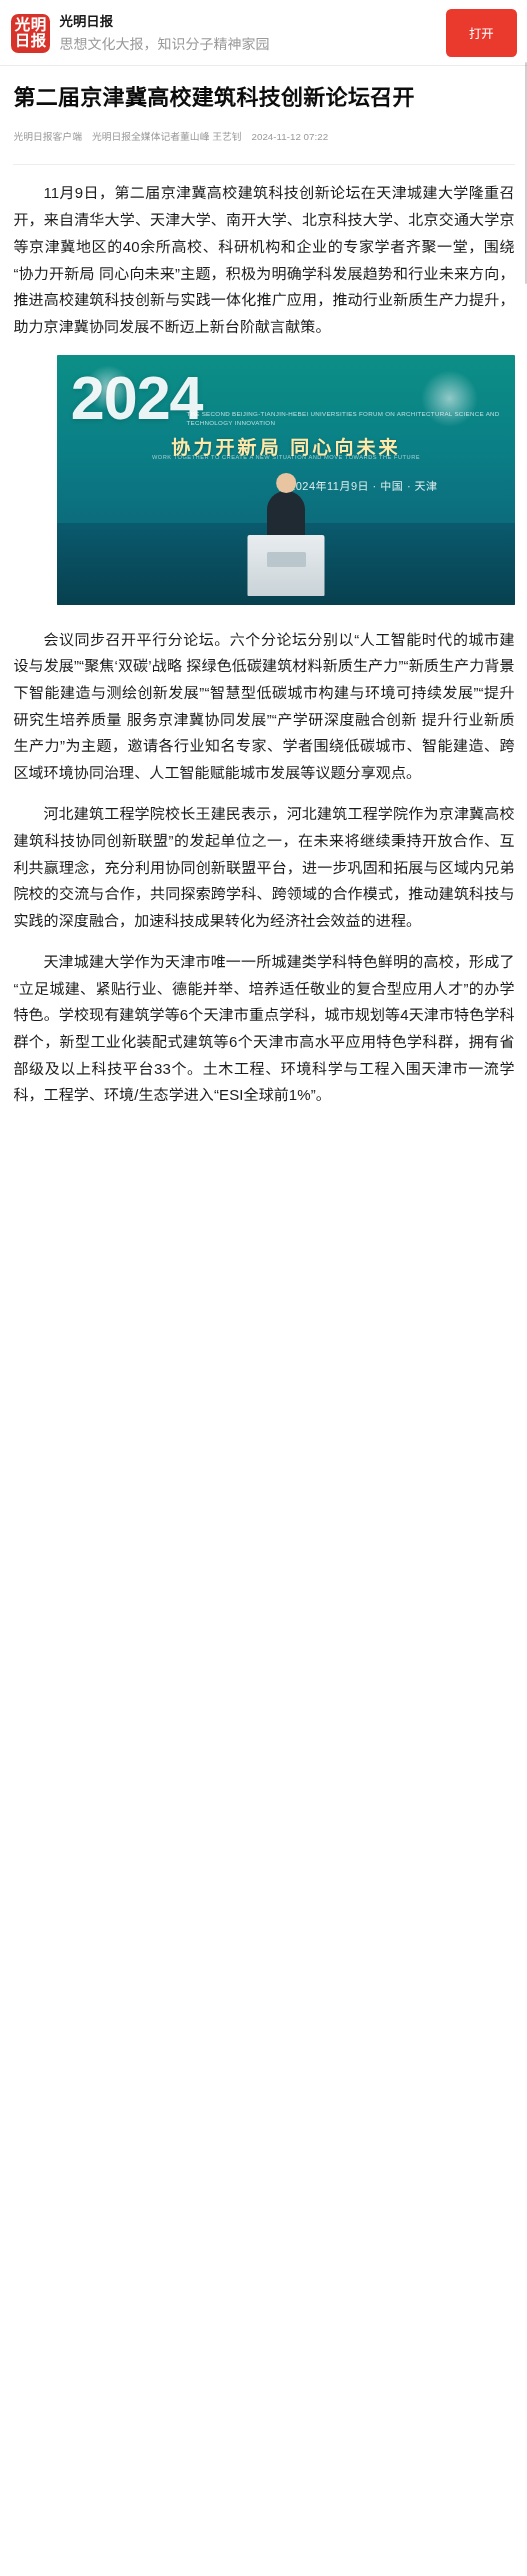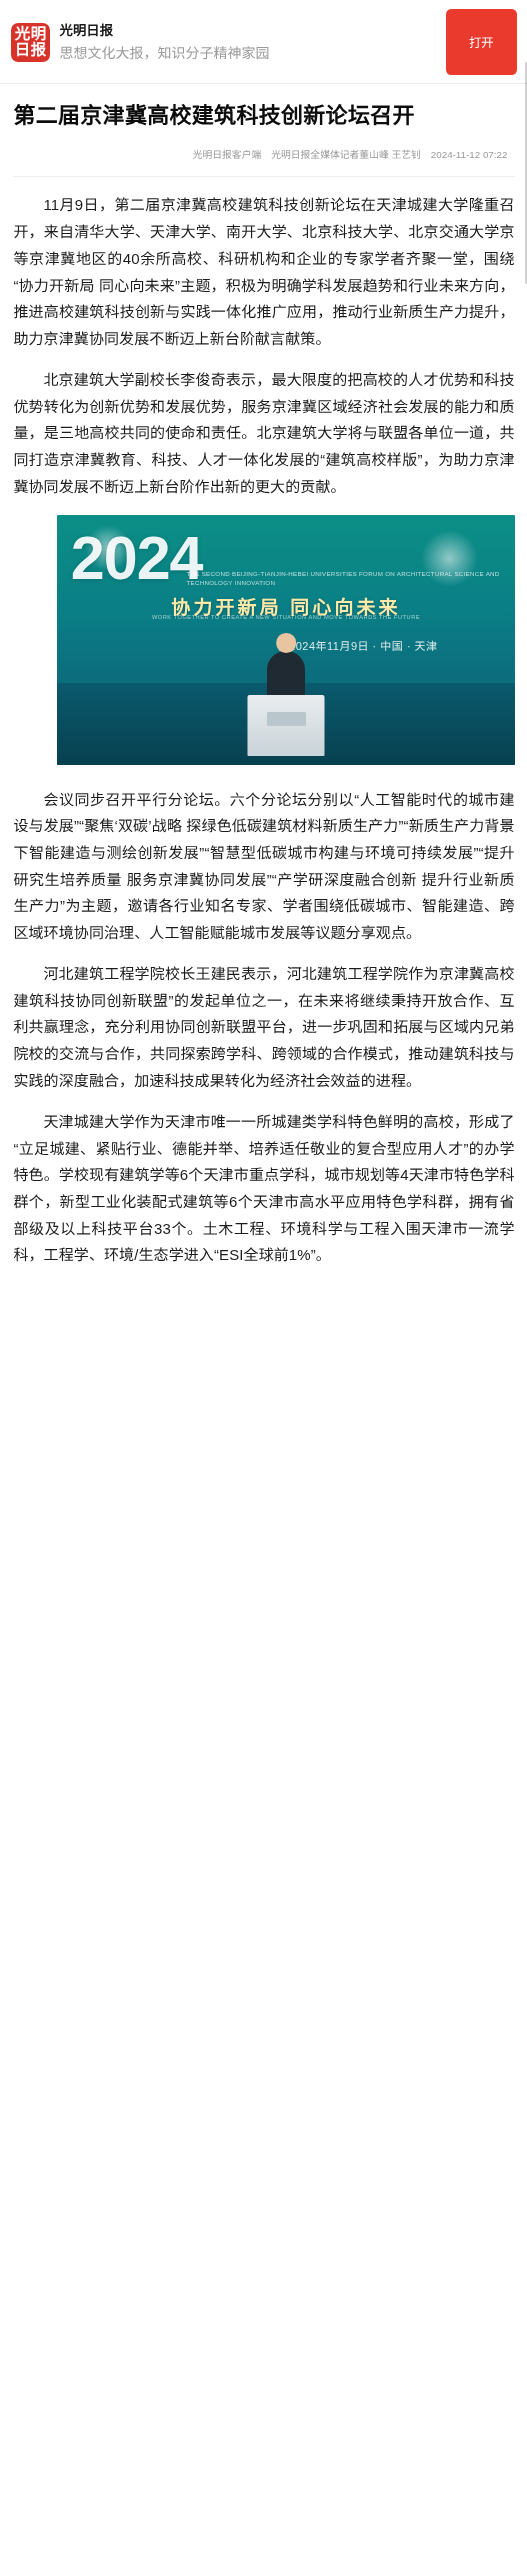--- a/index.html
+++ b/index.html
@@ -66,43 +66,42 @@
     text-overflow: ellipsis;
   }
   .open-btn {
     flex: 0 0 auto;
     margin-left: 11px;
     background: #ea3a2e;
     color: #ffffff;
     font-size: 12.4px;
     border: none;
     border-radius: 5.2px;
-    padding: 24px 23px;
+    padding: 15px 23px;
     cursor: pointer;
     font-family: inherit;
   }
 
   
   .article {
     padding: 13.4px 13.4px 31px 13.4px;
   }
   .headline {
     font-size: 22px;
     line-height: 1.38;
     font-weight: bold;
     color: #0d0d0d;
     letter-spacing: 0.3px;
     margin: 3.1px 0 15.5px 0;
   }
   .byline {
     font-size: 9.8px;
     color: #9a9a9a;
     line-height: 1.7;
-    margin-bottom: 13px;
-    text-align: right;
+    margin-bottom: 19px;
   }
   .byline span { margin-right: 7.2px; }
   .byline-rule {
     height: 0.5px;
     background: #eeeeee;
     margin: 5.2px 0 15.5px 0;
   }
   .para {
     font-size: 15px;
     line-height: 1.78;
@@ -277,21 +276,20 @@
   <h1 class="headline">第二届京津冀高校建筑科技创新论坛召开</h1>
 
   <div class="byline">
     <span>光明日报客户端</span>
     <span>光明日报全媒体记者董山峰 王艺钊</span>
     <span>2024-11-12 07:22</span>
   </div>
   <div class="byline-rule"></div>
 
   <p class="para">11月9日，第二届京津冀高校建筑科技创新论坛在天津城建大学隆重召开，来自清华大学、天津大学、南开大学、北京科技大学、北京交通大学京等京津冀地区的40余所高校、科研机构和企业的专家学者齐聚一堂，围绕“协力开新局 同心向未来”主题，积极为明确学科发展趋势和行业未来方向，推进高校建筑科技创新与实践一体化推广应用，推动行业新质生产力提升，助力京津冀协同发展不断迈上新台阶献言献策。</p>
-  <p class="para">北京建筑大学副校长李俊奇表示，最大限度的把高校的人才优势和科技优势转化为创新优势和发展优势，服务京津冀区域经济社会发展的能力和质量，是三地高校共同的使命和责任。北京建筑大学将与联盟各单位一道，共同打造京津冀教育、科技、人才一体化发展的“建筑高校样版”，为助力京津冀协同发展不断迈上新台阶作出新的更大的贡献。</p>
 
   <figure class="figure">
     <div class="figure-inner">
       <div class="stage-lamp" style="left:6%;top:4%;width:46px;height:46px;"></div>
       <div class="stage-lamp" style="right:8%;top:6%;width:57px;height:57px;"></div>
       <div class="stage-year">2024</div>
       <div class="stage-sub-en">THE SECOND BEIJING-TIANJIN-HEBEI UNIVERSITIES FORUM ON ARCHITECTURAL SCIENCE AND TECHNOLOGY INNOVATION</div>
       <div class="stage-slogan">协力开新局 同心向未来</div>
       <div class="stage-slogan-en">WORK TOGETHER TO CREATE A NEW SITUATION AND MOVE TOWARDS THE FUTURE</div>
       <div class="stage-date">2024年11月9日 · 中国 · 天津</div>

